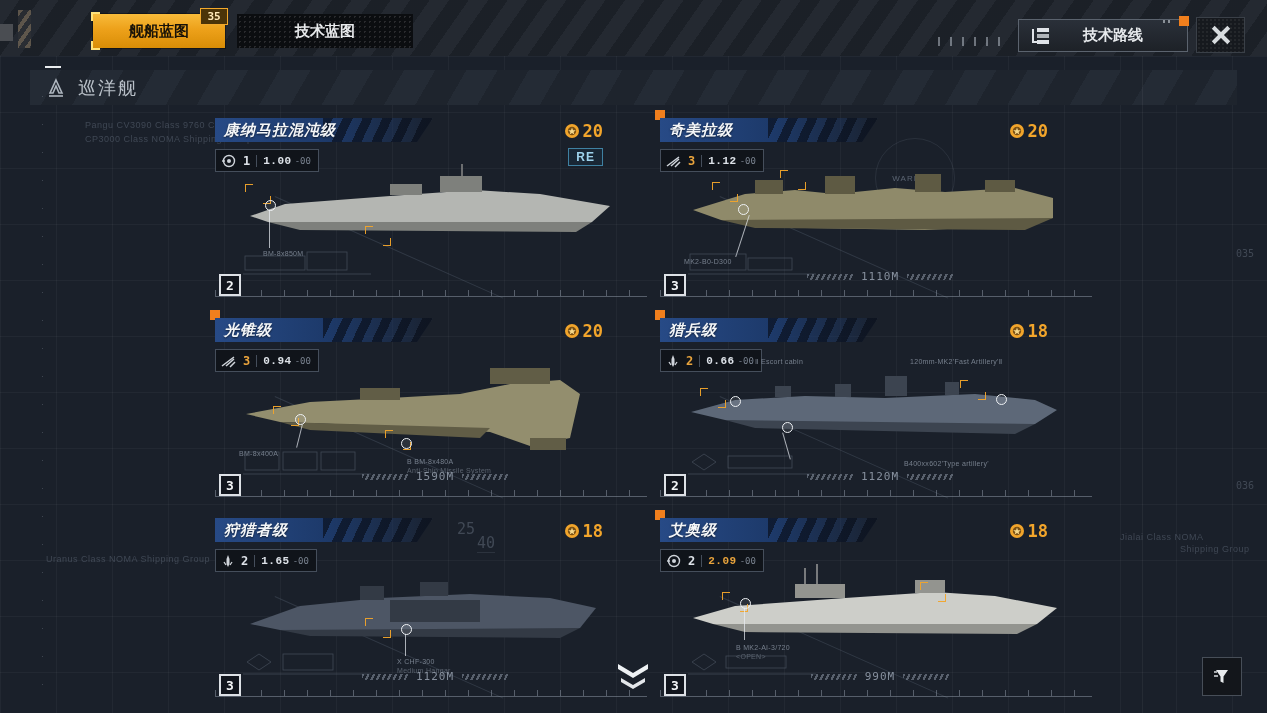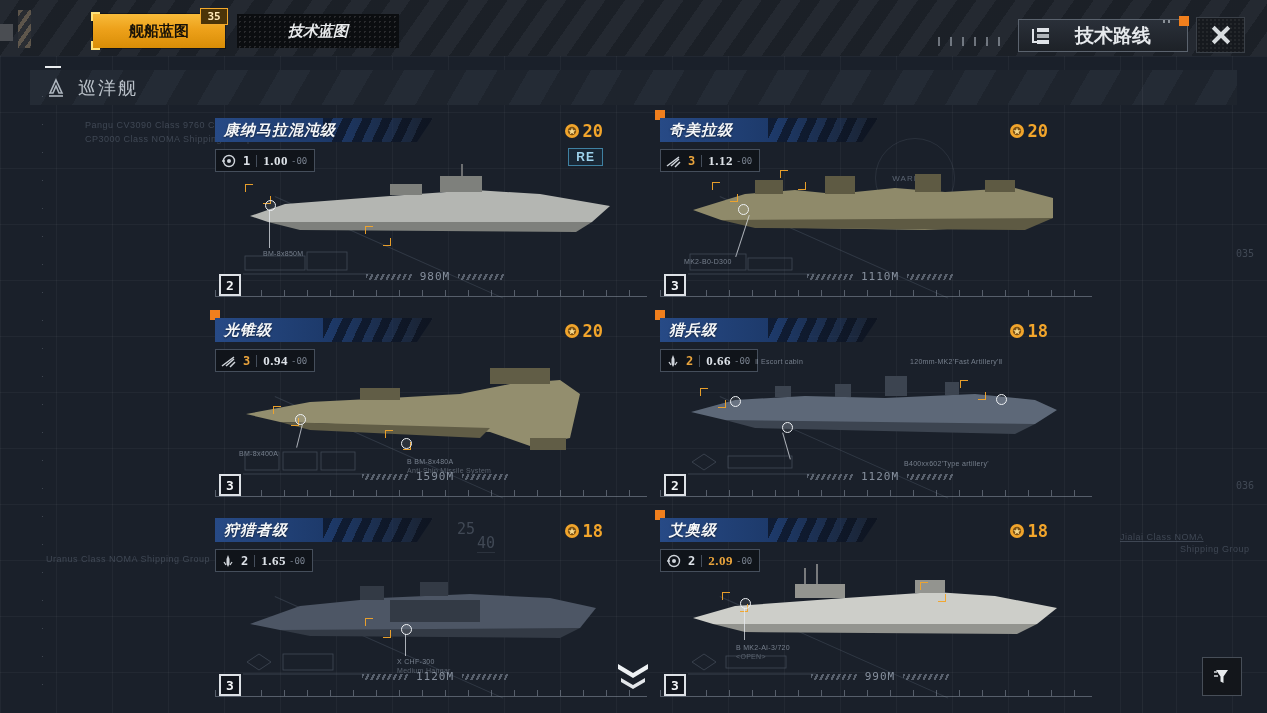--- a/index.html
+++ b/index.html
@@ -16,28 +16,28 @@
     font-weight:bold;font-size:15px;cursor:pointer;}
   .tab-active{left:93px;width:132px;color:#171208;
     background:linear-gradient(180deg,#f8bb3a 0%,#eda11a 45%,#d98d06 100%);
     box-shadow:0 0 0 1px rgba(0,0,0,.35);}
   .tab-active::before,.tab-active::after{content:"";position:absolute;width:7px;height:7px;border:2px solid #ffe27a;}
   .tab-active::before{left:-2px;top:-2px;border-right:none;border-bottom:none;}
   .tab-active::after{left:-2px;bottom:-2px;border-right:none;border-top:none;}
   .tab-badge{position:absolute;right:-3px;top:-6px;min-width:22px;height:15px;padding:0 2px;
     background:#4b3408;border:1px solid #f2a92c;color:#ffe9b8;font-size:11px;font-weight:bold;
     display:flex;align-items:center;justify-content:center;font-family:"DejaVu Sans Mono",monospace;}
-  .tab-inactive{left:237px;width:162px;background:#0b0d10;color:#e8eaec;
+  .tab-inactive{left:237px;width:176px;background:#0b0d10;color:#e8eaec;
     background-image:radial-gradient(rgba(255,255,255,.12) 1px,transparent 1px);
-    background-size:5px 5px;background-position:115px 0;font-style:italic;}
+    background-size:5px 5px;background-position:115px 0;}
   .tickrow{position:absolute;left:938px;top:37px;width:72px;height:9px;
     background:repeating-linear-gradient(90deg,rgba(190,198,208,.5) 0 2px,transparent 2px 12px);}
   .tech-btn{position:absolute;left:1018px;top:19px;width:168px;height:31px;
     background:linear-gradient(180deg,#2a3039 0%,#1d2127 100%);border:1px solid #5b636e;
-    display:flex;align-items:center;color:#e6e9ec;font-size:19px;font-weight:bold;cursor:pointer;gap:8px;}
+    display:flex;align-items:center;color:#e6e9ec;font-size:15px;font-weight:bold;cursor:pointer;gap:8px;}
   .tech-btn .lbl{flex:1;text-align:center;padding-right:18px;}
   .tech-btn .sq{position:absolute;right:-2px;top:-4px;width:10px;height:10px;background:#f07f1d;}
   .tech-btn .dots{position:absolute;right:14px;top:0px;width:10px;height:3px;
     background:repeating-linear-gradient(90deg,#8a9098 0 2px,transparent 2px 5px);}
   .tree-ic{margin-left:12px;width:18px;height:16px;position:relative;}
   .tree-ic i{position:absolute;background:#dfe3e8;}
   .tree-ic .b1{left:6px;top:0;width:12px;height:4px;}
   .tree-ic .b2{left:6px;top:6px;width:12px;height:4px;opacity:.75;}
   .tree-ic .b3{left:6px;top:12px;width:12px;height:4px;}
   .tree-ic .st{left:1px;top:1px;width:2px;height:13px;}
@@ -73,21 +73,21 @@
     background:repeating-linear-gradient(115deg,rgba(8,13,24,.65) 0 9px,transparent 9px 18px);}
   .title{position:absolute;left:9px;top:3px;color:#f4f6f8;font-size:15px;font-weight:bold;
     letter-spacing:1px;text-shadow:0 1px 2px rgba(0,0,0,.6);font-style:italic;}
   .marker{position:absolute;left:-5px;top:-8px;width:10px;height:10px;background:#f07f1d;}
   .cost{position:absolute;right:52px;top:3px;display:flex;align-items:center;gap:3px;
     color:#f2a52b;font-size:17px;font-weight:bold;font-family:"DejaVu Sans Mono",monospace;}
   .statbox{position:absolute;left:0;top:31px;height:19px;display:flex;align-items:center;gap:6px;
     background:#10141a;border:1px solid #454e5b;padding:1px 7px 1px 5px;}
   .statbox .cnt{font-size:12px;font-weight:bold;font-family:"DejaVu Sans Mono",monospace;}
   .statbox .div{width:1px;height:12px;background:#454e5b;}
-  .statbox .t-main{font-size:13px;font-weight:bold;font-family:Liberation Serif, serif;letter-spacing:.5px;}
+  .statbox .t-main{font-size:11px;font-weight:bold;font-family:Liberation Mono, monospace;letter-spacing:.5px;}
   .statbox .t-sub{font-size:9px;color:#79828f;font-family:"DejaVu Sans Mono",monospace;margin-left:-3px;}
   [data-tone="accent"]{color:#e8a33c;} [data-tone="plain"]{color:#dde2e8;}
   .re-badge{position:absolute;right:52px;top:30px;padding:1px 7px;border:1px solid #3f81a2;
     color:#9ed3ec;background:rgba(24,50,70,.4);font-size:12px;font-weight:bold;letter-spacing:1px;}
   .diag{position:absolute;left:60px;top:78px;width:250px;height:1px;background:rgba(150,165,190,.18);
     transform:rotate(24deg);transform-origin:left top;}
   .ship{position:absolute;left:25px;top:36px;width:390px;height:114px;}
   .bk{position:absolute;width:26px;height:20px;opacity:.95;}
   .bk::before,.bk::after{content:"";position:absolute;width:7px;height:7px;border:1.5px solid #f2a52b;}
   .bk::before{left:0;top:0;border-right:none;border-bottom:none;}
@@ -164,21 +164,21 @@
       <line x1="3" y1="18" x2="17" y2="18" stroke="#aeb6bf" stroke-width="1.6"></line>
     </svg>
     <span>巡洋舰</span>
   </div>
 
   <div class="vrule"></div>
   <div class="lrule"></div>
   <div class="bgtext" style="left:85px;top:64px;">Pangu CV3090 Class 9760 Class</div>
   <div class="bgtext" style="left:85px;top:78px;">CP3000 Class NOMA Shipping Group</div>
   <div class="bgtext" style="left:46px;top:498px;">Uranus Class NOMA Shipping Group</div>
-  <div class="bgtext" style="left:1120px;top:476px;text-decoration:underline;">Jialai Class NOMA</div>
+  <div class="bgtext" style="left:1120px;top:476px;">Jialai Class NOMA</div>
   <div class="bgtext" style="left:1180px;top:488px;">Shipping Group</div>
   <div class="ruler-lb" style="left:1236px;top:192px;">035</div>
   <div class="ruler-lb" style="left:1236px;top:424px;">036</div>
 
   <div class="card" style="left:215px;top:62px;">
     <div class="titlebar">
         <div class="stripes"></div>
       </div>
     <div class="title">康纳马拉混沌级</div>
     <div class="cost">
@@ -212,25 +212,20 @@
     <div class="bk" style="left:30px;top:66px;"></div>
     <div class="bk" style="left:150px;top:108px;"></div>
     <div class="co" style="left:50px;top:82px;"></div>
     <div class="co-line" style="left:54px;top:92px;height:38px;"></div>
     <div class="anno" style="left:48px;top:132px;">BM-8x850M</div>
     <svg class="wire" width="130" height="34" viewBox="0 0 130 34">
       <rect x="2" y="10" width="60" height="14" fill="none" stroke="#5f6a78" stroke-width=".8"></rect>
       <rect x="64" y="6" width="40" height="18" fill="none" stroke="#5f6a78" stroke-width=".8"></rect>
       <line x1="0" y1="28" x2="128" y2="28" stroke="#5f6a78" stroke-width=".8"></line>
     </svg>
-    <div class="len-wrap">
-      <span class="len-hatch"></span>
-        <span class="len">980M</span>
-        <span class="len-hatch"></span>
-    </div>
     <div class="ruler"></div>
     <div class="stack">2</div>
   </div>
 
   <div class="card" style="left:660px;top:62px;">
     <div class="marker"></div>
     <div class="titlebar">
         <div class="stripes"></div>
       </div>
     <div class="title">奇美拉级</div>

